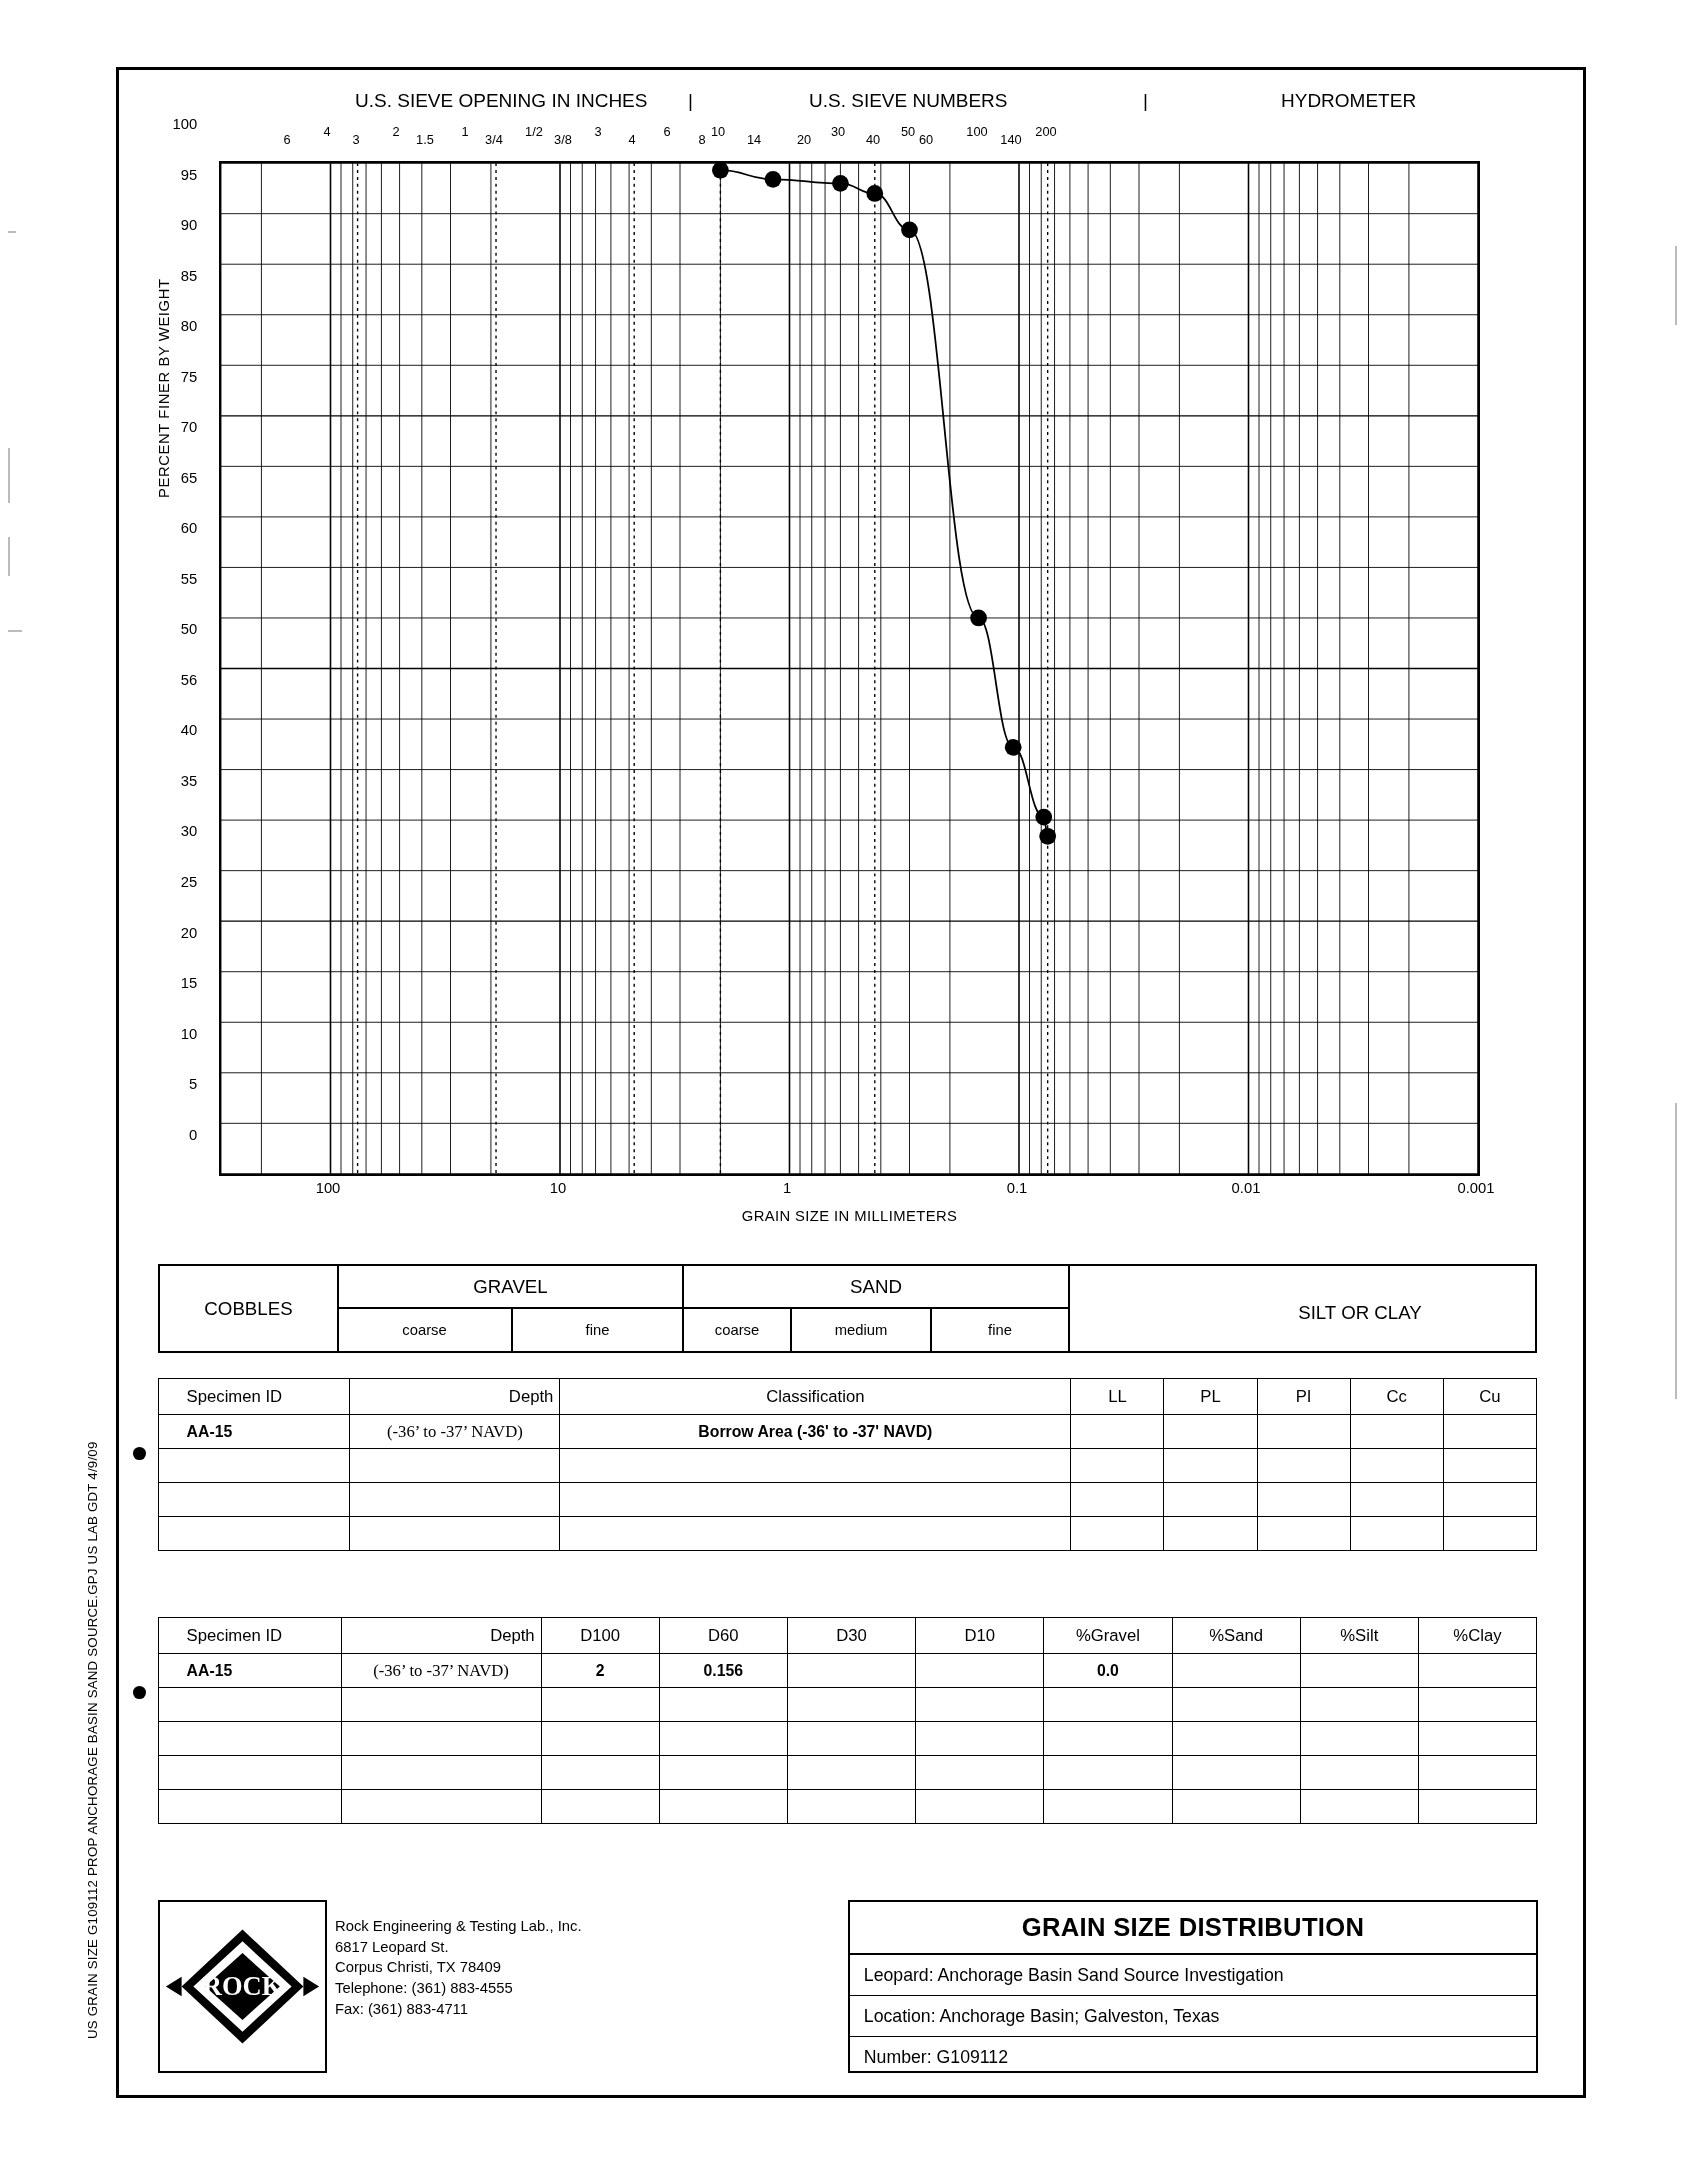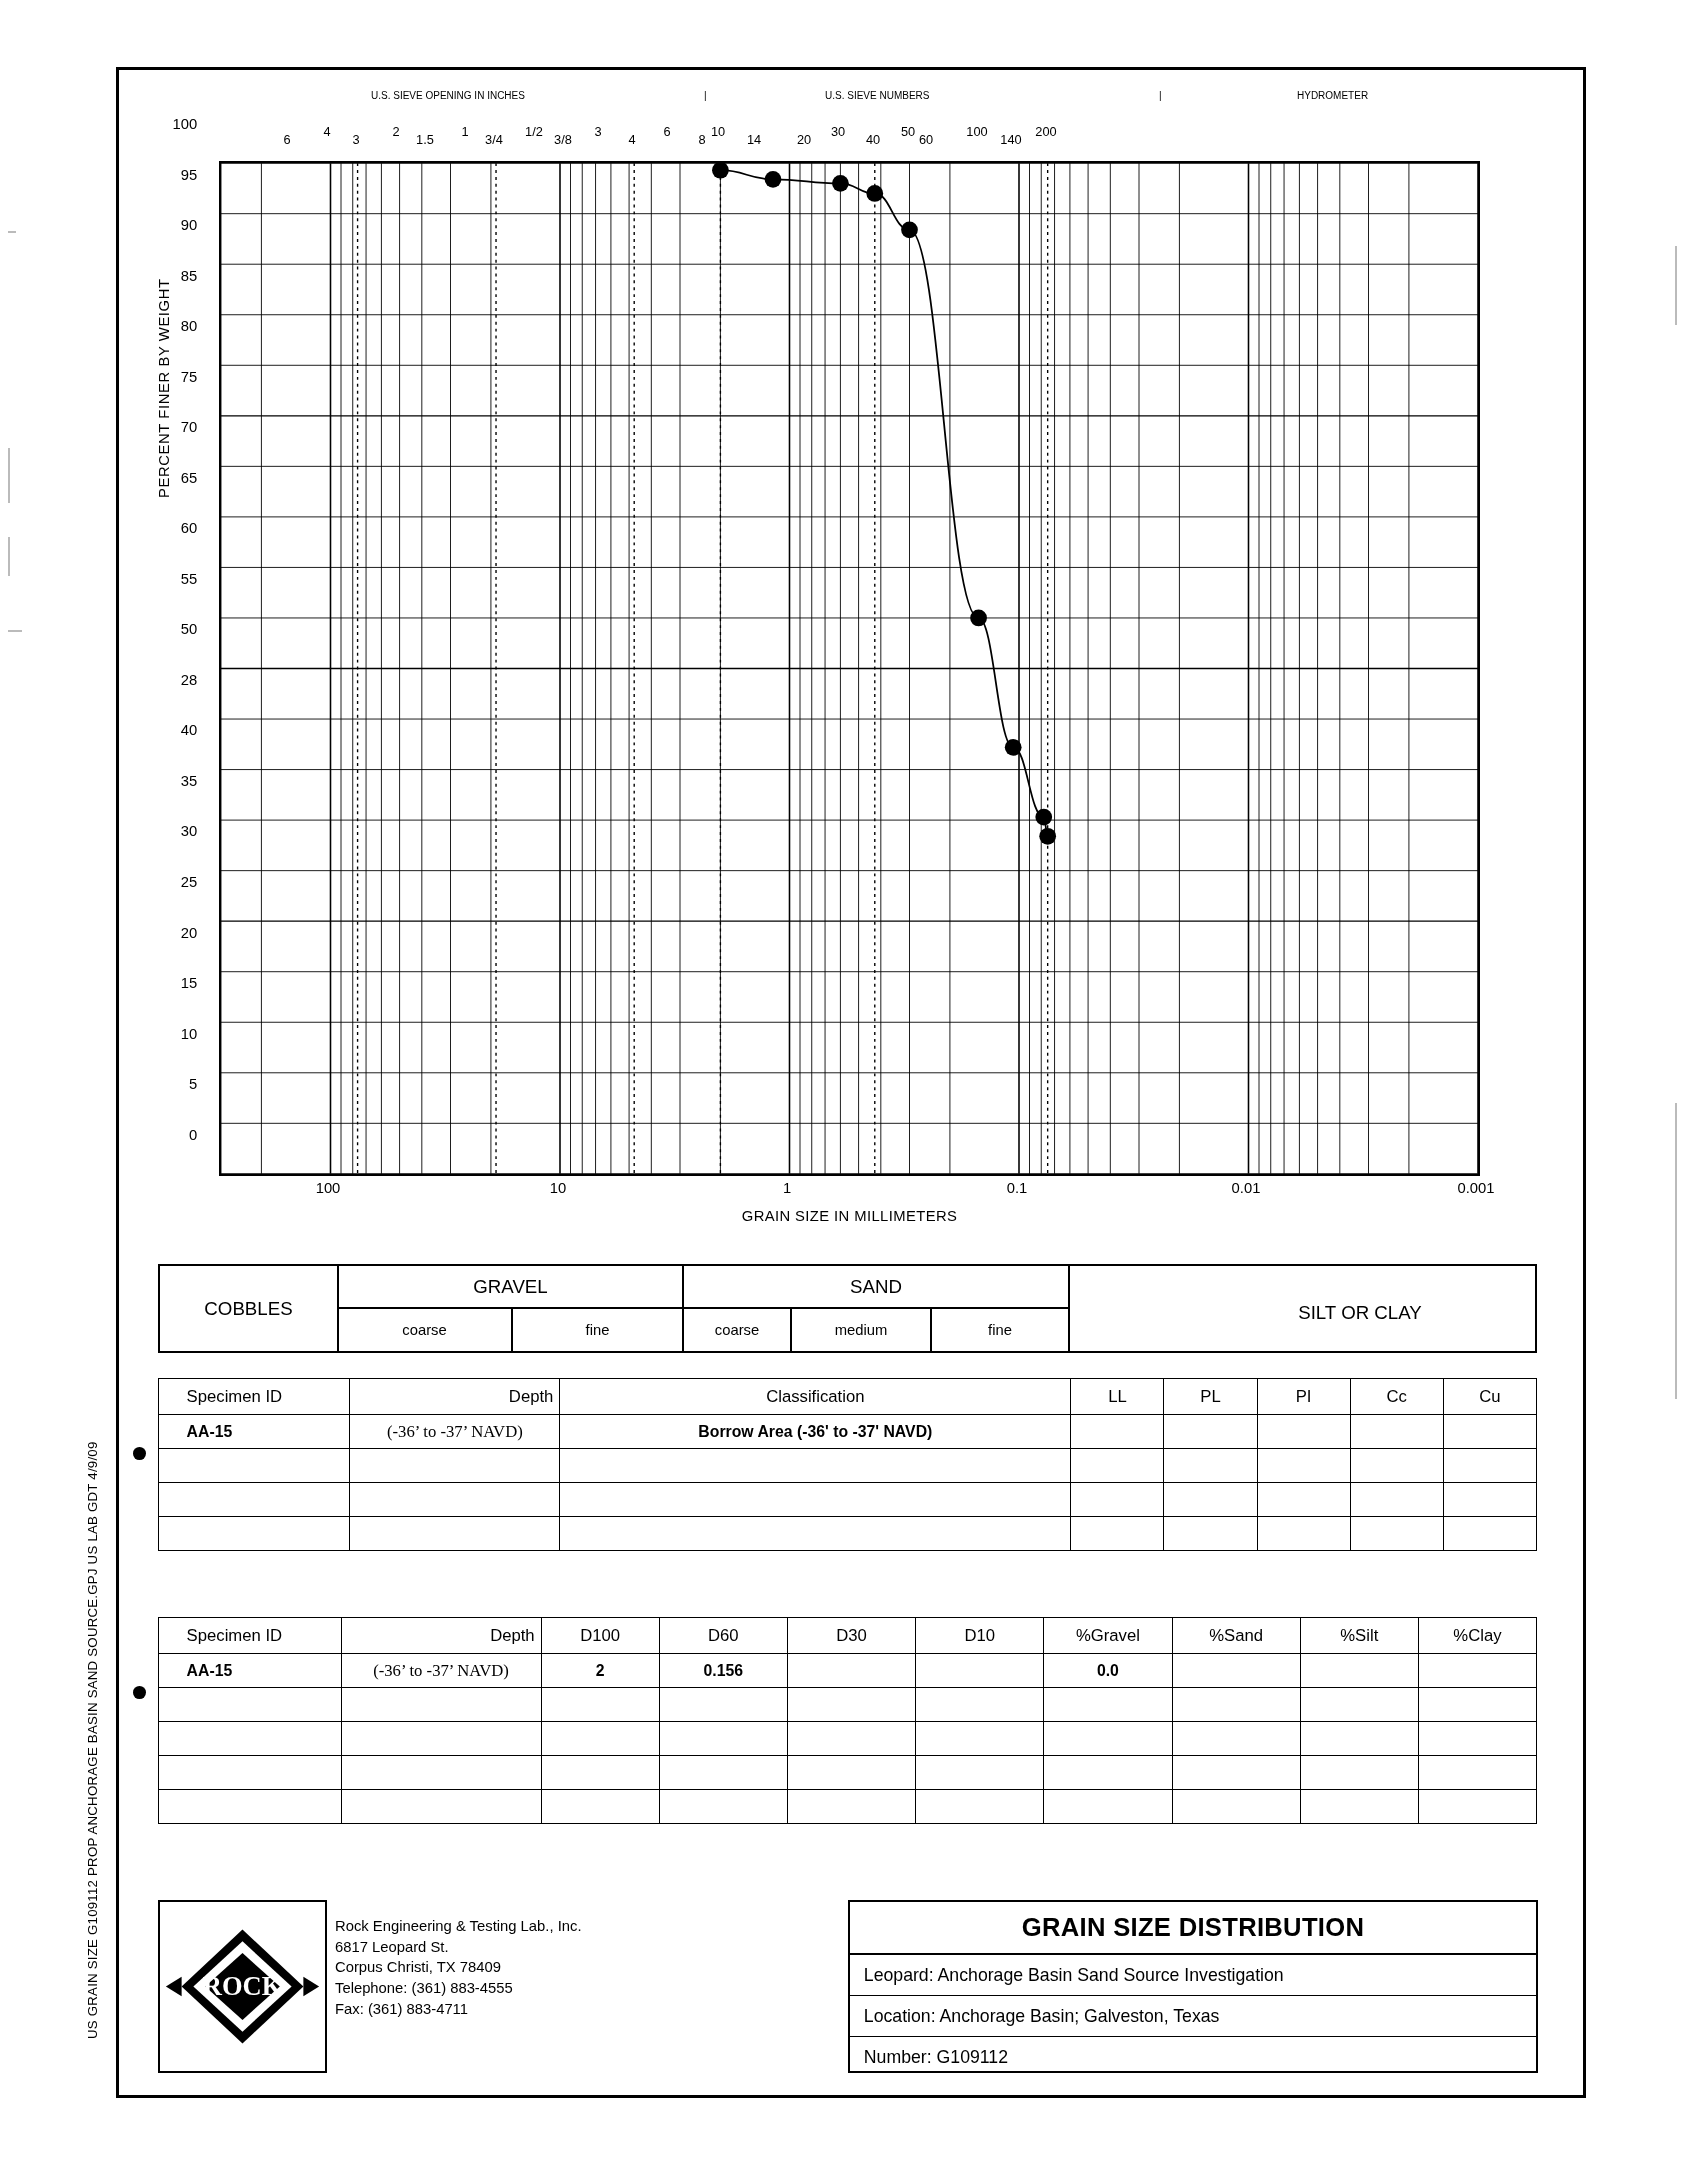--- a/index.html
+++ b/index.html
@@ -1,21 +1,21 @@
 <!DOCTYPE html>
 <html><head>
 <meta charset="utf-8">
 <style>
   html,body{margin:0;padding:0;background:#ffffff;}
   body{width:1702px;height:2175px;font-family:"Liberation Sans",sans-serif;color:#000;position:relative;}
   .sheet{position:absolute;left:116px;top:67px;width:1470px;height:2031px;border:3px solid #000;box-sizing:border-box;}
   .side-label{position:absolute;left:85px;top:1310px;width:23.6px;height:749px;}
   .side-label span{display:block;transform:rotate(-90deg);transform-origin:left top;position:absolute;left:0;top:729px;white-space:nowrap;font-size:13.3px;letter-spacing:0.2px;}
   
-  .tophdr{position:absolute;top:19.7px;left:16px;width:100%;height:23.6px;font-size:10px;}
+  .tophdr{position:absolute;top:19.7px;left:0;width:100%;height:23.6px;font-size:19px;}
   .tophdr div{position:absolute;white-space:nowrap;}
   
   .plot-wrap{position:absolute;left:39px;top:54px;width:1379px;height:1123px;}
   .axis-ticks{position:absolute;left:0;top:0;width:100%;height:25.6px;font-size:12.8px;}
   .axis-ticks span{position:absolute;white-space:nowrap;}
   .plot{position:absolute;left:61px;top:37px;width:1261px;height:1015px;border:2px solid #000;box-sizing:border-box;background:#fff;}
   .ylab{position:absolute;left:-11.8px;top:0;width:59px;height:1015px;}
   .ylab span{position:absolute;right:7.9px;font-size:14.8px;transform:translateY(-50%);white-space:nowrap;}
   .ytitle{position:absolute;left:-2px;top:374px;font-size:14.8px;transform:rotate(-90deg);transform-origin:left top;white-space:nowrap;letter-spacing:0.6px;}
   .xlab{position:absolute;left:61px;top:1056px;width:1261px;height:23.6px;}
@@ -102,21 +102,21 @@
     <div class="ylab" id="y-labels">
         <span style="top: 1011px;">0</span>
         <span style="top: 960px;">5</span>
         <span style="top: 910px;">10</span>
         <span style="top: 859px;">15</span>
         <span style="top: 809px;">20</span>
         <span style="top: 758px;">25</span>
         <span style="top: 707px;">30</span>
         <span style="top: 657px;">35</span>
         <span style="top: 606px;">40</span>
-        <span style="top: 556px;">28</span>
+        <span style="top: 556px;">56</span>
         <span style="top: 505px;">50</span>
         <span style="top: 455px;">55</span>
         <span style="top: 404px;">60</span>
         <span style="top: 354px;">65</span>
         <span style="top: 303px;">70</span>
         <span style="top: 253px;">75</span>
         <span style="top: 202px;">80</span>
         <span style="top: 152px;">85</span>
         <span style="top: 101px;">90</span>
         <span style="top: 51px;">95</span>

